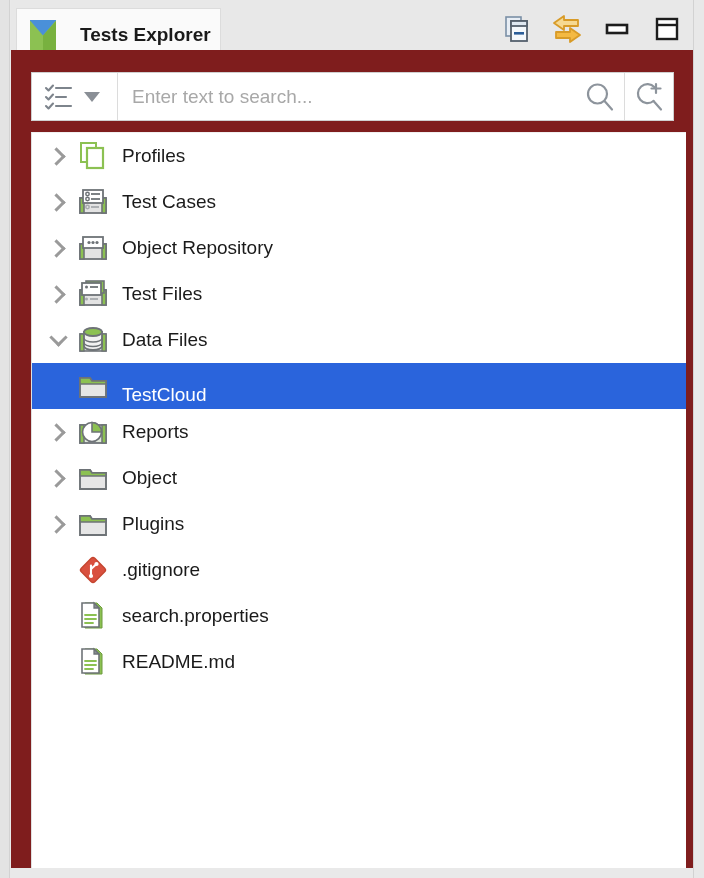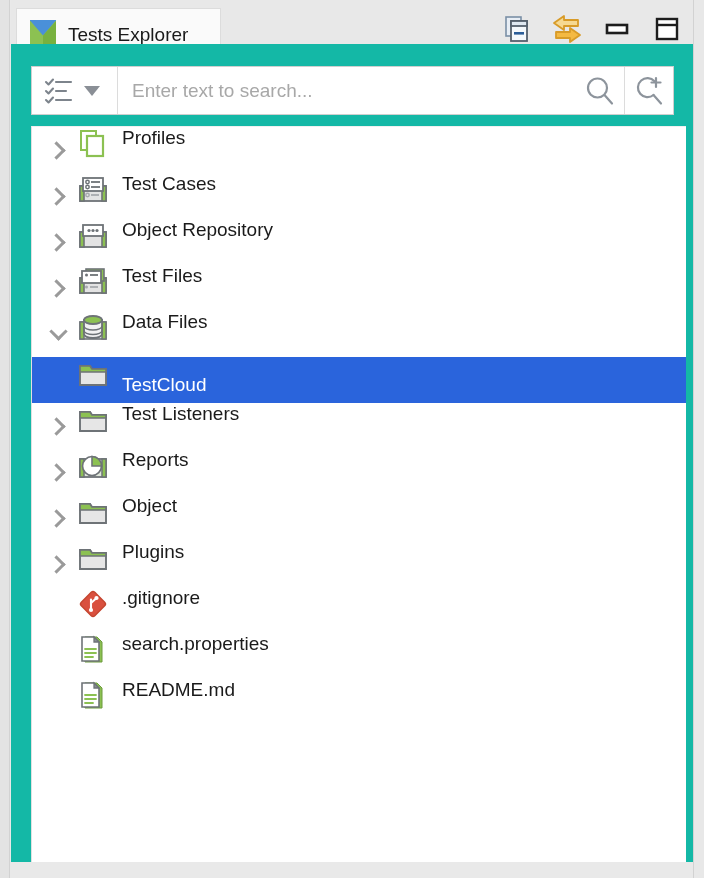--- a/index.html
+++ b/index.html
@@ -76,47 +76,48 @@
     clip-path: polygon(0 0, 100% 0, 100% 2%, 50% 52%, 0 2%);
   }
   .tab-logo .lg-dark {
     position: absolute;
     left: 0; top: 0;
     width: 26px; height: 30px;
     background: #78b13f;
     clip-path: polygon(50% 52%, 100% 3%, 100% 100%, 50% 100%);
   }
   .tab-title {
-    margin-left: 12px;
+    margin-left: 24px;
     font-size: 19px;
     color: #1a1a1a;
     white-space: nowrap;
+    font-weight: bold;
   }
 
   
   .tab-tools {
     position: absolute;
     right: 10px; top: 12px;
     height: 34px;
     display: flex;
     align-items: center;
     gap: 18px;
   }
   .tool-btn {
     width: 32px; height: 32px;
     display: flex; align-items: center; justify-content: center;
     cursor: pointer;
   }
 
   
   .panel {
     position: absolute;
-    left: 11px; top: 44px;
+    left: 11px; top: 50px;
     width: 682px; height: 818px;
-    background: #14b8a6;
+    background: #7f1d1d;
   }
 
   
   .searchbar {
     position: absolute;
     left: 20px; top: 22px;
     width: 643px; height: 49px;
     background: #ffffff;
     border: 1px solid #cfcfcf;
     display: flex;
@@ -167,20 +168,21 @@
     width: 655px; height: 736px;
     background: #ffffff;
     border-left: 1px solid #e0e0e0;
     border-top: 1px solid #f0f0f0;
     overflow: hidden;
   }
   .row {
     position: relative;
     height: 46px;
     display: flex;
+    align-items: center;
     cursor: pointer;
   }
   .row.selected { background: #2a64dc; }
   .row.selected .row-label { color: #ffffff; margin-top: 17px; }
 
   .twisty {
     width: 36px; height: 46px;
     margin-left: 8px;
     display: flex; align-items: center; justify-content: center;
     flex: 0 0 auto;
@@ -412,32 +414,20 @@
       </svg>
           </span>
           <span class="row-label">TestCloud</span>
         </div>
         <div class="row">
           <span class="twisty">
             <span class="chev closed"></span>
           </span>
           <span class="ticon">
             <svg width="30" height="30" viewBox="0 0 30 30">
-        <path d="M2 7 h10 l2 3 h14 v16 h-26 Z" fill="#e6e6e6" stroke="#6e7377" stroke-width="1.9"></path>
-        <path d="M2 7 h10 l2 3 h14 v3 h-26 Z" fill="#8cc152" stroke="#6e7377" stroke-width="1.7"></path>
-      </svg>
-          </span>
-          <span class="row-label">Test Listeners</span>
-        </div>
-        <div class="row">
-          <span class="twisty">
-            <span class="chev closed"></span>
-          </span>
-          <span class="ticon">
-            <svg width="30" height="30" viewBox="0 0 30 30">
         <rect x="2" y="8" width="26" height="18" fill="#dfe6da" stroke="#6e7377" stroke-width="1.8"></rect>
         <rect x="2" y="8" width="4" height="18" fill="#8cc152" stroke="#6e7377" stroke-width="1.5"></rect>
         <rect x="24" y="8" width="4" height="18" fill="#8cc152" stroke="#6e7377" stroke-width="1.5"></rect>
         <circle cx="14" cy="15" r="9.5" fill="#ffffff" stroke="#6e7377" stroke-width="1.7"></circle>
         <path d="M14 15 L14 5.5 A9.5 9.5 0 0 1 23.5 15 Z" fill="#8cc152" stroke="#6e7377" stroke-width="1.6"></path>
       </svg>
           </span>
           <span class="row-label">Reports</span>
         </div>
         <div class="row">

